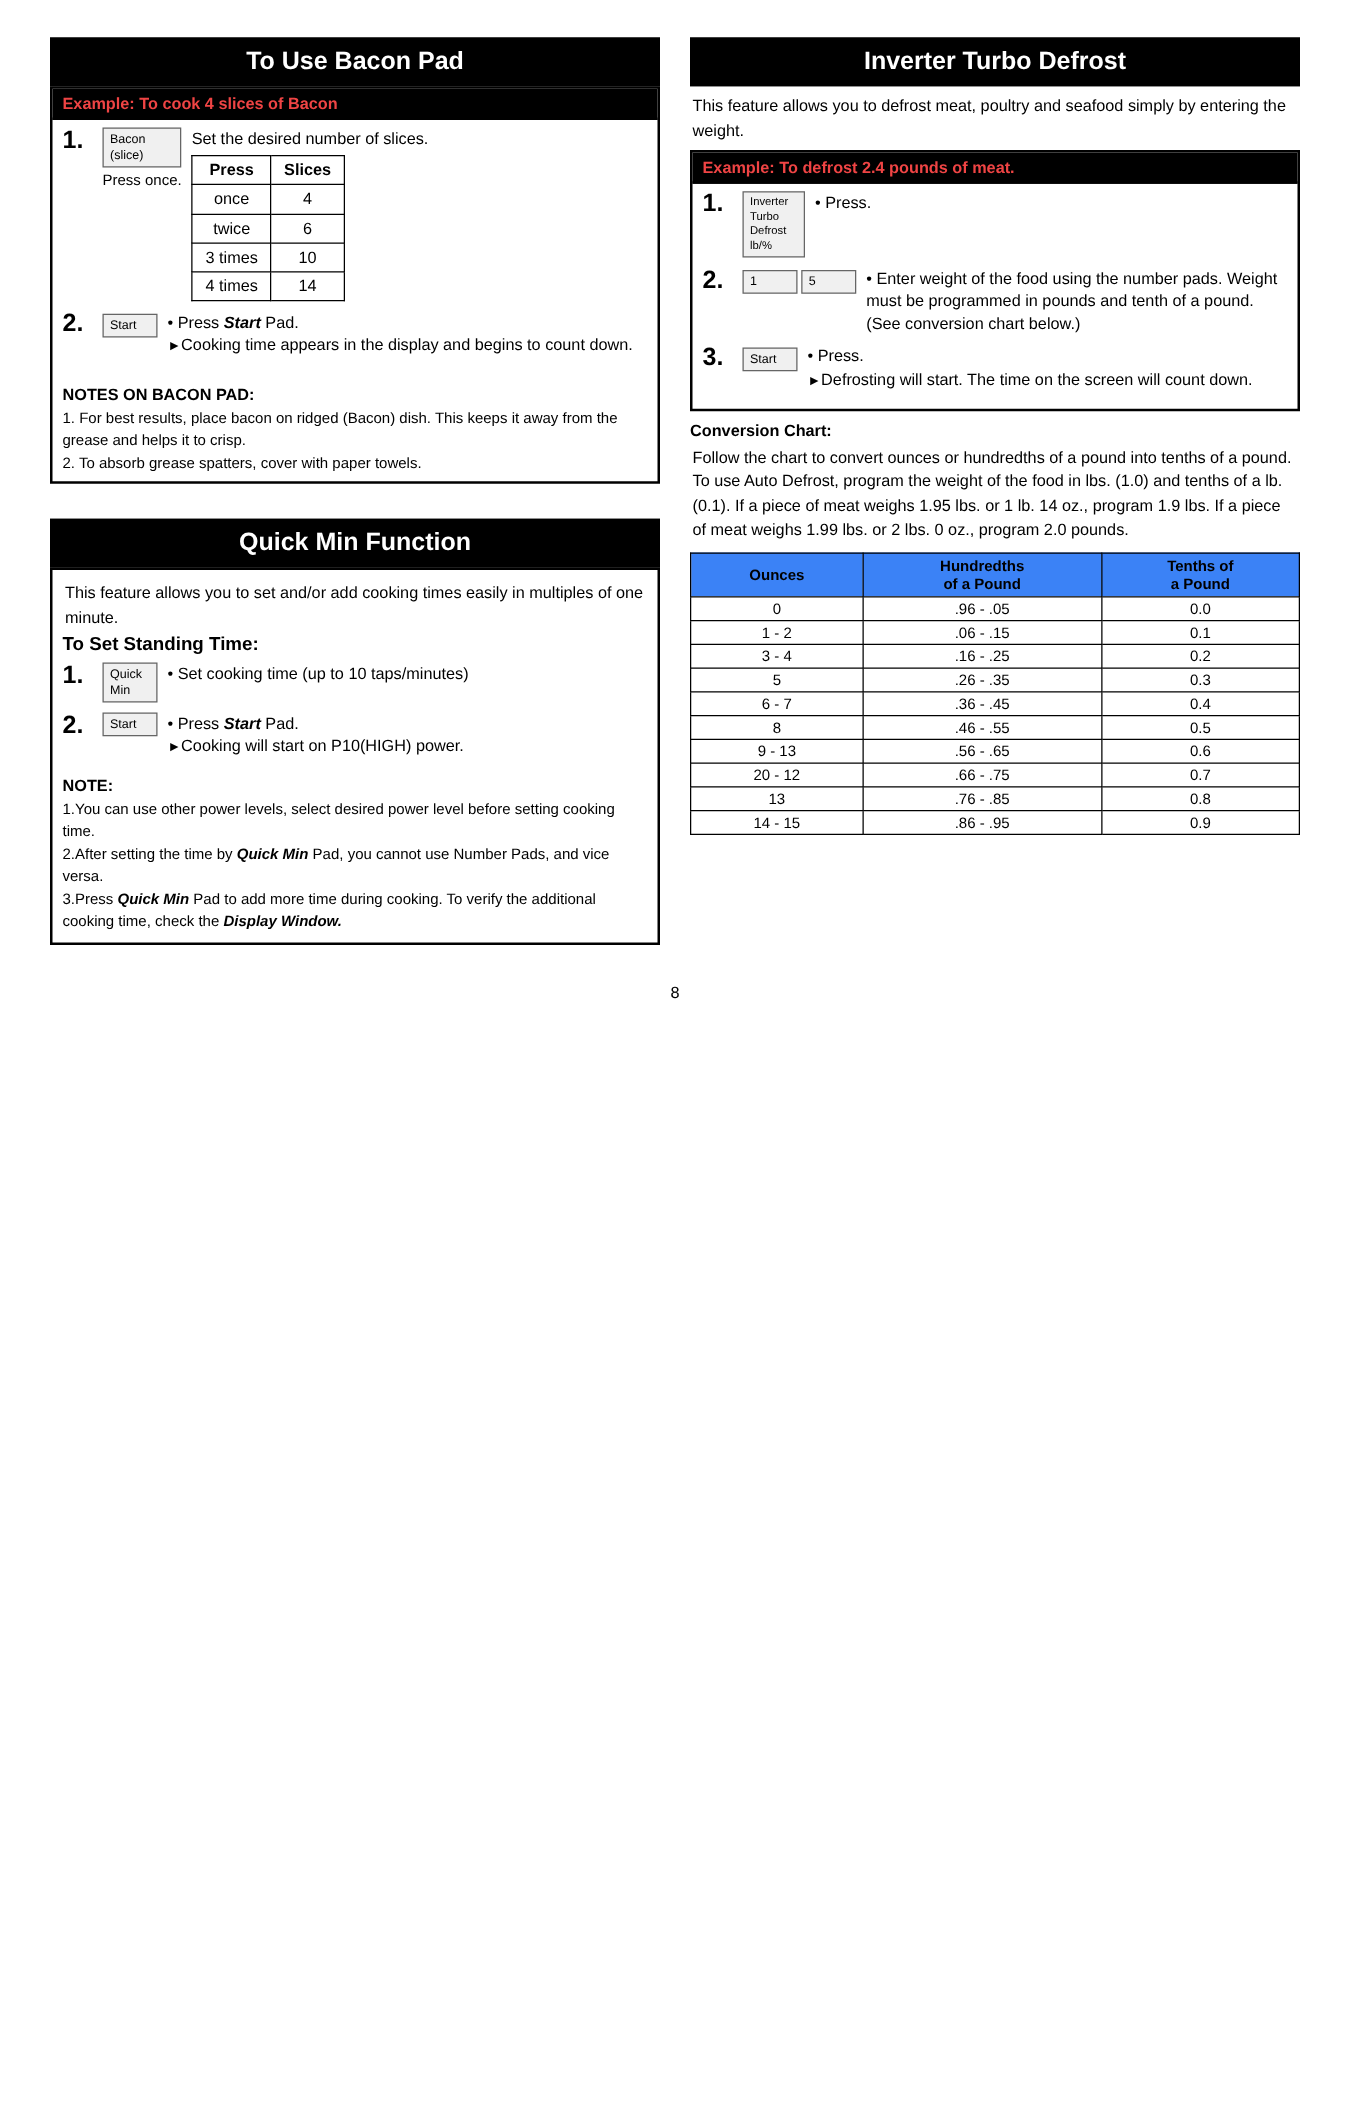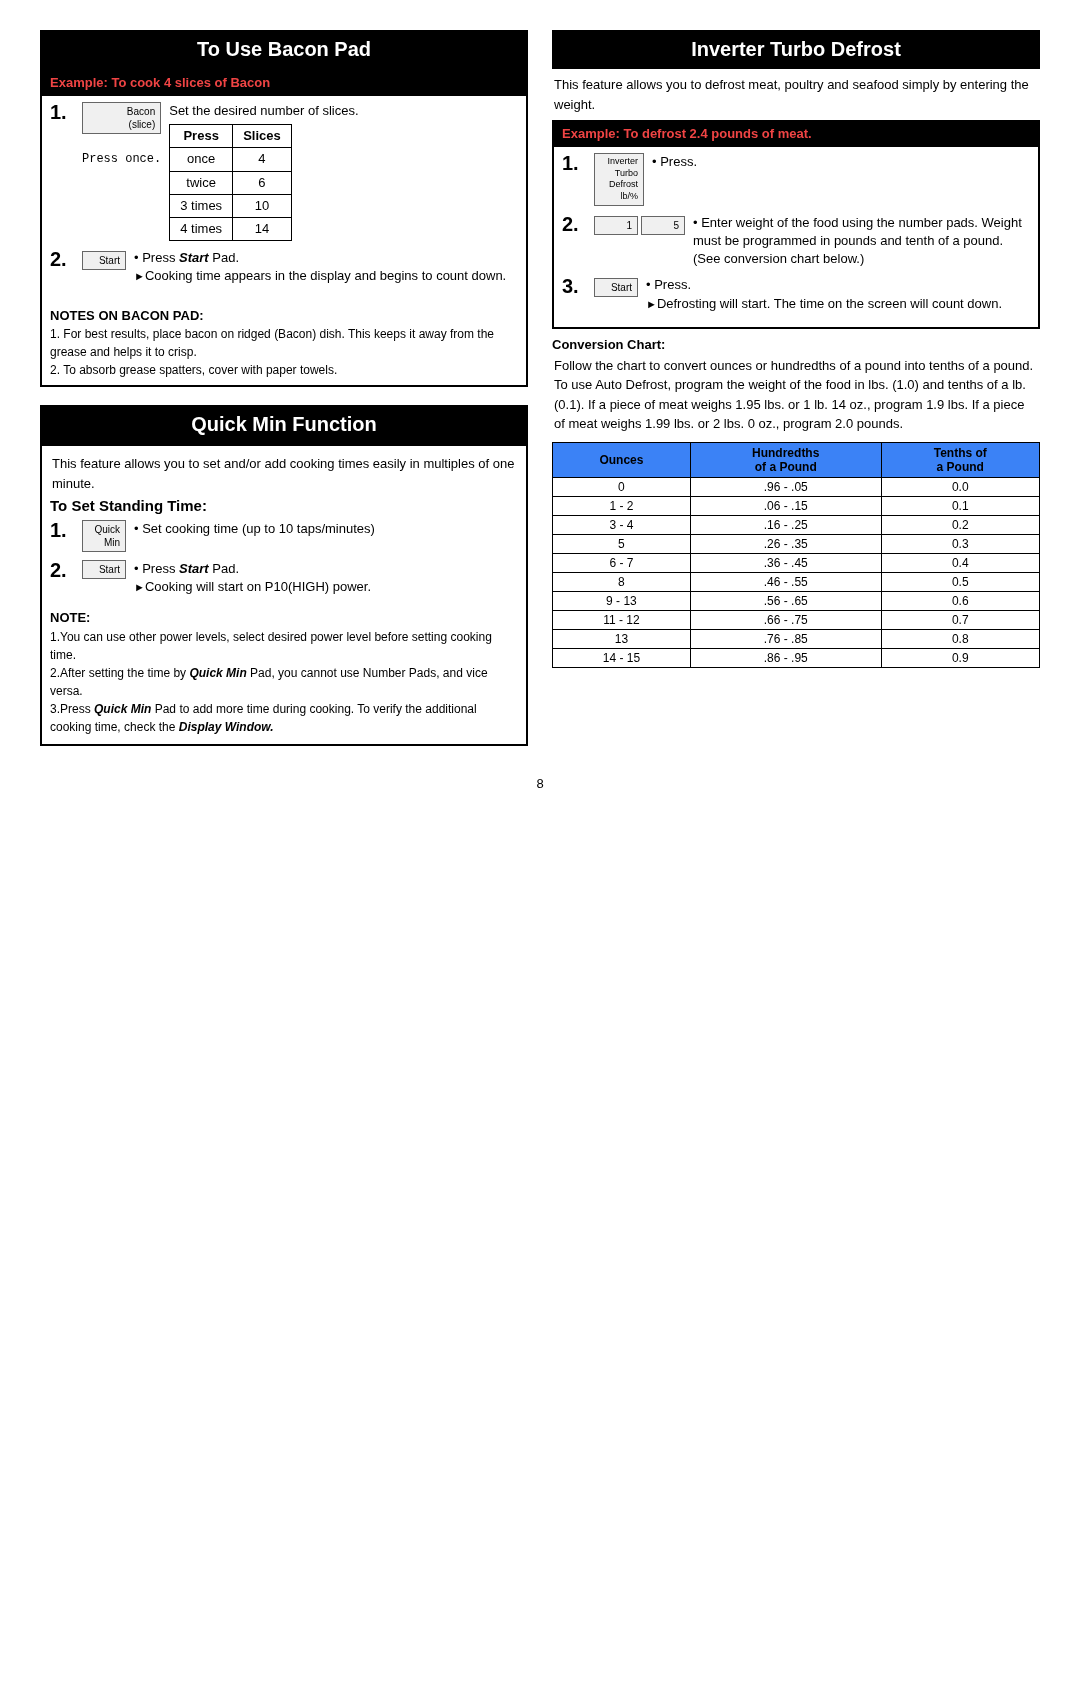--- a/index.html
+++ b/index.html
@@ -73,21 +73,21 @@
     }
     .step-inner {
       display: flex;
       gap: 8px;
       align-items: flex-start;
     }
     .button-img {
       border: 1px solid #666;
       padding: 2px 5px;
       font-size: 10px;
-      text-align: right;
+      text-align: left;
       min-width: 44px;
       background: #f0f0f0;
       line-height: 1.3;
     }
     .step-text {
       flex: 1;
       font-size: 13px;
       line-height: 1.4;
     }
     .mini-table {
@@ -172,21 +172,21 @@
         <div class="example-header">Example: To cook 4 slices of Bacon</div>
         <div class="steps-container">
 
           <div class="step-row">
             <div class="step-num">1.</div>
             <div class="step-content">
               <div class="step-inner">
                 <div>
                   <div class="button-img" style="white-space:pre-line;">Bacon
 (slice)</div>
-                  <div style="font-size:12px; margin-top:18px;font-family:Liberation Mono, monospace;">Press once.</div>
+                  <div style="font-size:12px; margin-top:3px;">Press once.</div>
                 </div>
                 <div class="step-text">
                   <div>Set the desired number of slices.</div>
                   <table class="mini-table">
                     <tbody>
                         <tr>
                       <th>Press</th>
                       <th>Slices</th>
                     </tr>
                     <tr>
@@ -228,21 +228,21 @@
         </div>
 
         <div class="notes-section">
           <div class="notes-title">NOTES ON BACON PAD:</div>
           <div class="note-text">1. For best results, place bacon on ridged (Bacon) dish. This keeps it away from the grease and helps it to crisp.</div>
           <div class="note-text">2. To absorb grease spatters, cover with paper towels.</div>
         </div>
       </div>
     </div>
 
-    <div style="">
+    <div style="margin-top: 10px;">
       <div class="section-title">Quick Min Function</div>
       <div style="border: 2px solid #000; padding: 8px;">
         <p class="intro-text">This feature allows you to set and/or add cooking times easily in multiples of one minute.</p>
         <div class="sub-title">To Set Standing Time:</div>
 
         <div class="step-row">
           <div class="step-num">1.</div>
           <div class="step-content">
             <div class="step-inner">
               <div class="button-img" style="white-space:pre-line; min-width:44px;">Quick
@@ -368,21 +368,21 @@
               <td>8</td>
               <td>.46 - .55</td>
               <td>0.5</td>
             </tr>
           <tr>
               <td>9 - 13</td>
               <td>.56 - .65</td>
               <td>0.6</td>
             </tr>
           <tr>
-              <td>11 - 12</td>
+              <td>20 - 12</td>
               <td>.66 - .75</td>
               <td>0.7</td>
             </tr>
           <tr>
               <td>13</td>
               <td>.76 - .85</td>
               <td>0.8</td>
             </tr>
           <tr>
               <td>14 - 15</td>

